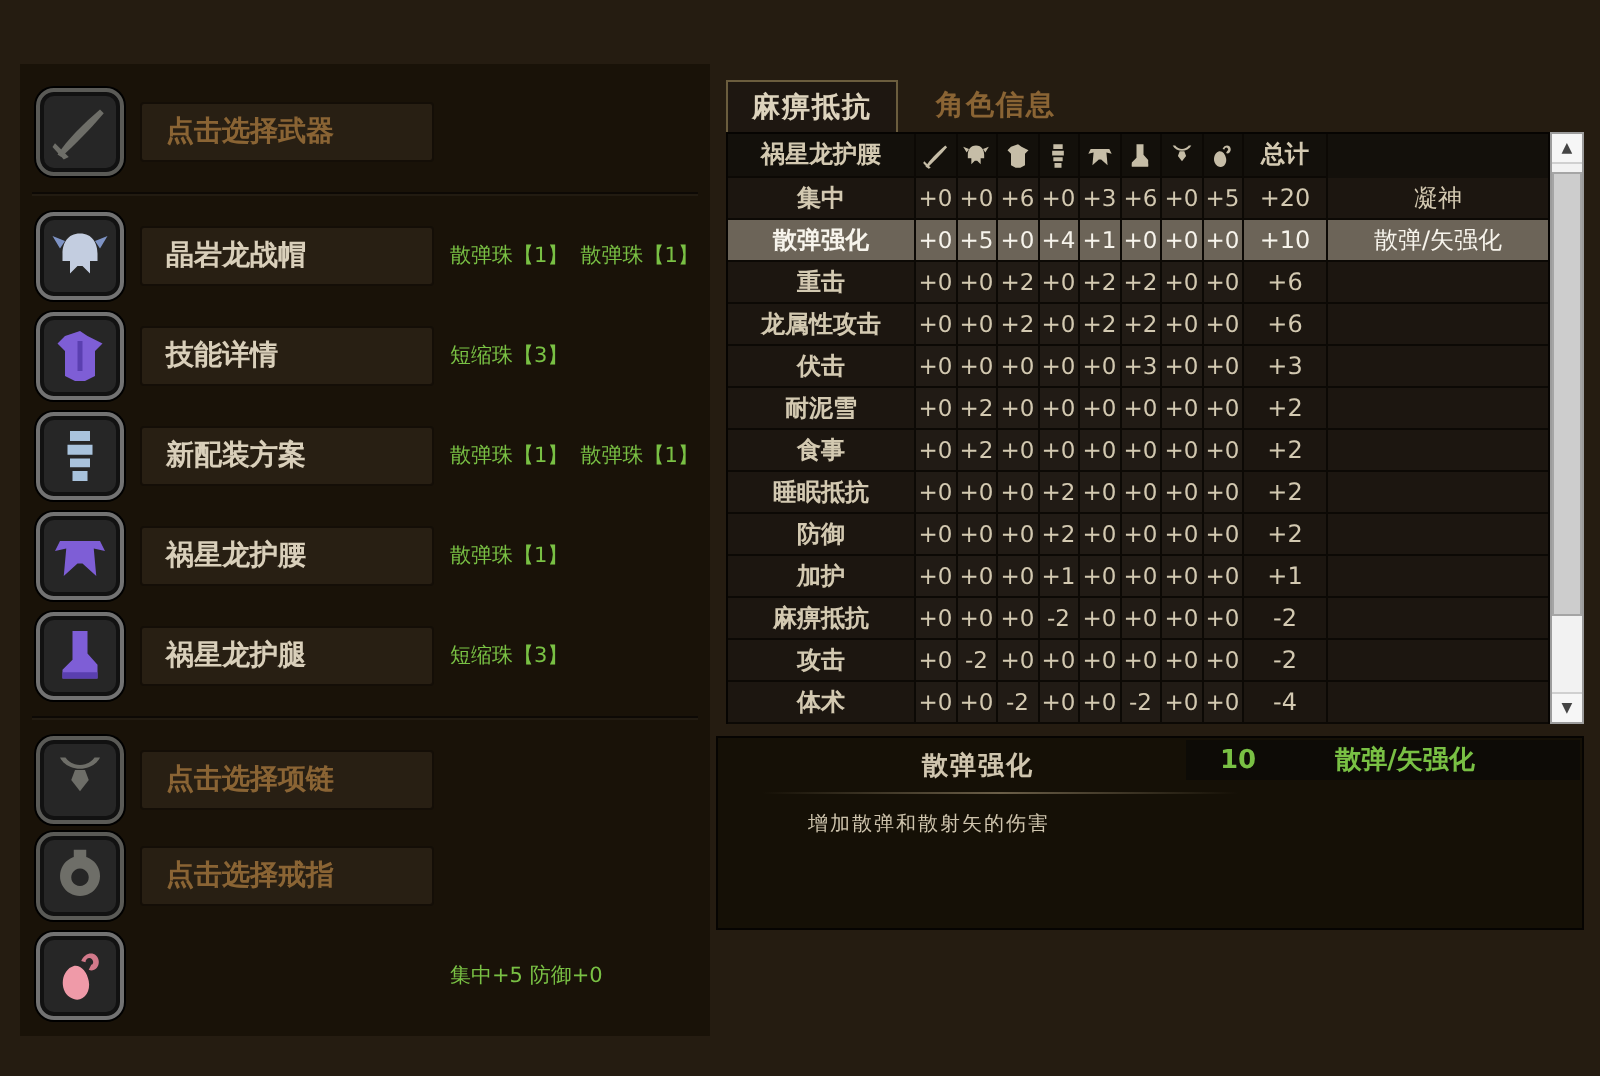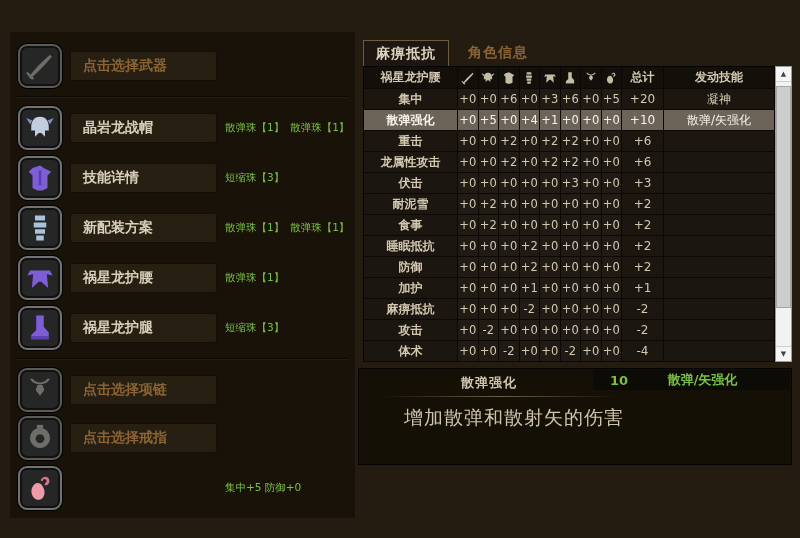--- a/index.html
+++ b/index.html
@@ -76,21 +76,21 @@
   .sb-down { bottom:0; border-top:1px solid #d0d0d0; }
   .sb-thumb { position:absolute; left:0; top:19px; width:15px; height:222px; background:#cdcdcd; border:1px solid #a5a5a5; cursor:grab; }
 
   
   .skill-info { position:absolute; left:358px; top:368px; width:434px; height:97px;
                 background:#151006; border:1px solid #060402; }
   .si-title { position:absolute; left:30px; top:5px; width:200px; text-align:center;
               font-size:13px; font-weight:bold; color:#cfc5ae; letter-spacing:1px; }
   .si-divider { position:absolute; left:22px; top:27px; width:238px; height:1px;
                 background:linear-gradient(90deg, rgba(120,105,80,0) 0%, #6b5f48 50%, rgba(120,105,80,0) 100%); }
-  .si-desc { position:absolute; left:45px; top:36px; font-size:19px; color:#cfc5ae; letter-spacing:1px; }
+  .si-desc { position:absolute; left:45px; top:36px; font-size:10px; color:#cfc5ae; letter-spacing:1px; }
   .si-badge { position:absolute; right:1px; top:1px; width:197px; height:20px; background:#0d0b06;
               display:flex; align-items:center; }
   .si-badge-val { width:52px; text-align:center; font-size:13px; font-weight:bold; color:#79c044; }
   .si-badge-name { flex:1; text-align:center; font-size:13px; font-weight:bold; color:#79c044; padding-right:30px; }
 
   svg { display:block; }
 </style>
 </head>
 <body>
 
@@ -282,21 +282,20 @@
         </div>
         <div class="t-cell hdr-ico">
           <span>
             <svg width="14" height="14" viewBox="0 0 24 24">
               <path d="M9.5 8 C4.5 9.5 3.5 17.5 8 20.5 C12.5 23.5 16.5 19 15.5 14 C14.8 10.5 12.5 7.5 9.5 8 Z" fill="#c6bda7"></path>
               <path d="M12.5 6 C14 2 19 2 19.5 6 C19.8 9 17 10.5 15.5 9.5 L16.5 7.5 C17.3 7.5 17.6 6.2 16.8 5.3 C15.8 4.2 14.2 5 14.2 6.5 Z" fill="#c6bda7"></path>
             </svg>
           </span>
         </div>
         <div class="t-cell" id="hdr-total">总计</div>
-      <div class="t-cell" id="hdr-skill" style="border-right:none">发动技能</div>
     </div>
     <div id="table-body">
         <div class="t-row">
           <div class="t-cell name">集中</div>
           <div class="t-cell val">+0</div>
           <div class="t-cell val">+0</div>
           <div class="t-cell val">+6</div>
           <div class="t-cell val">+0</div>
           <div class="t-cell val">+3</div>
           <div class="t-cell val">+6</div>

